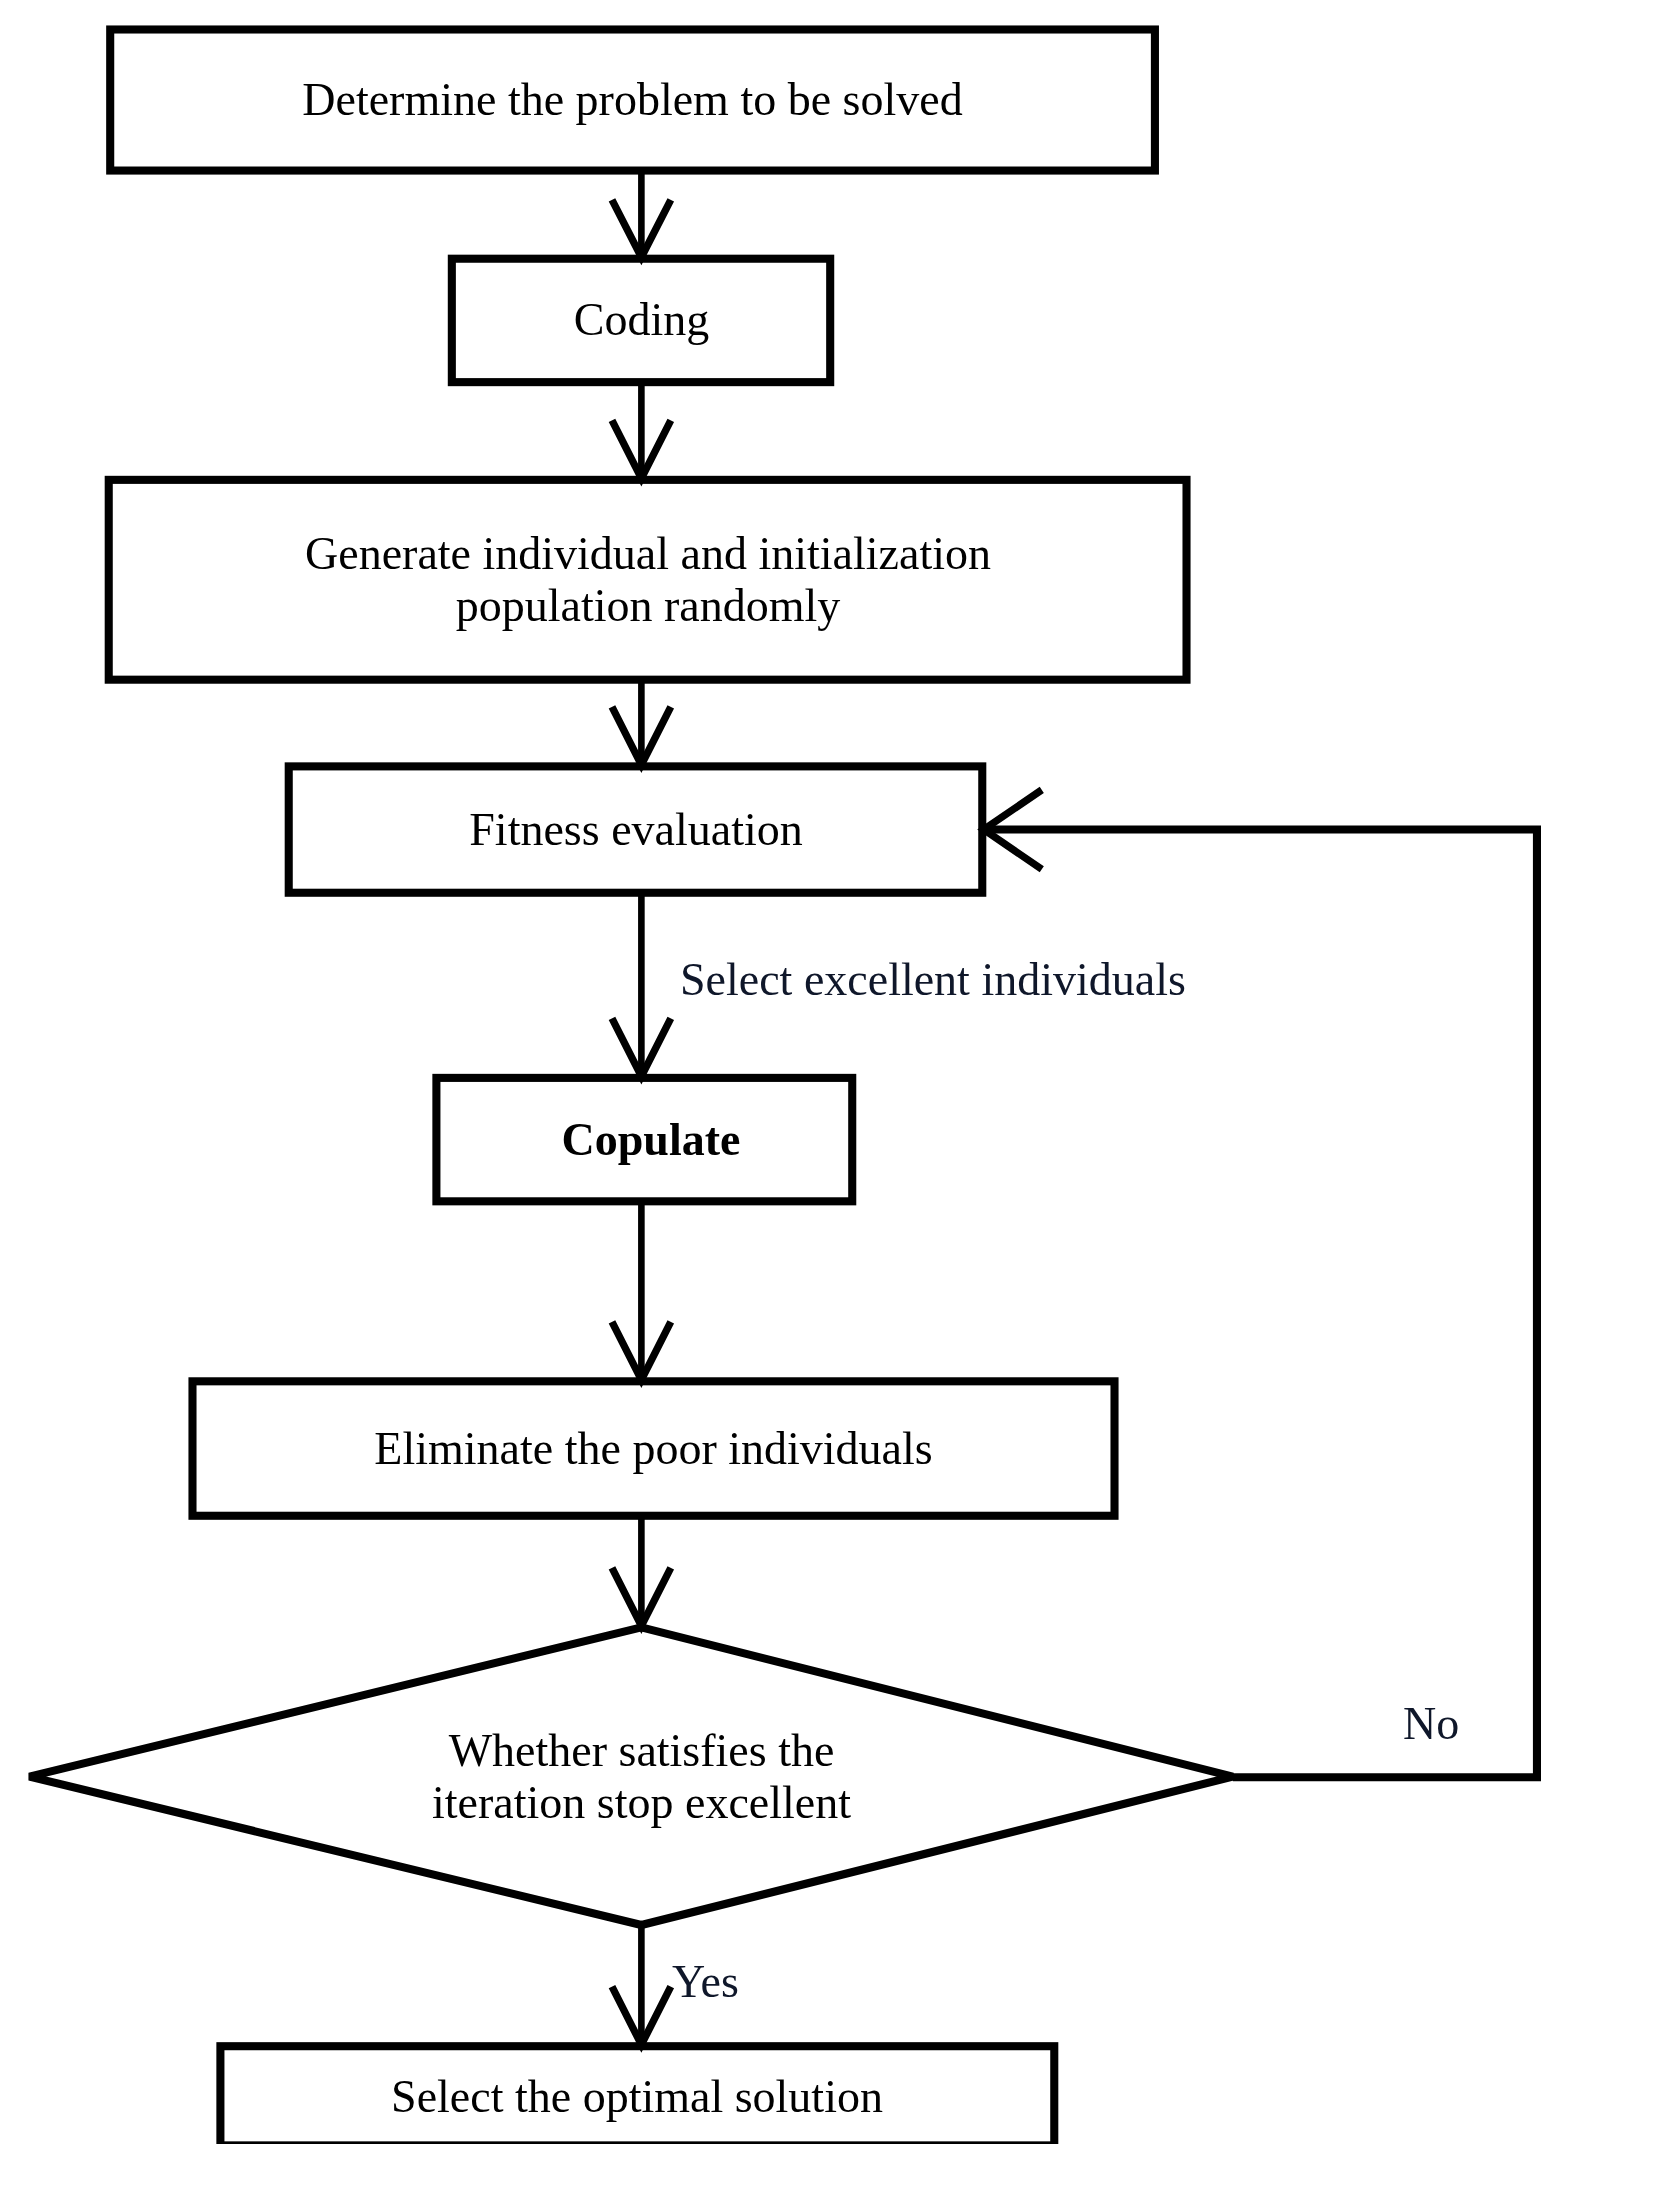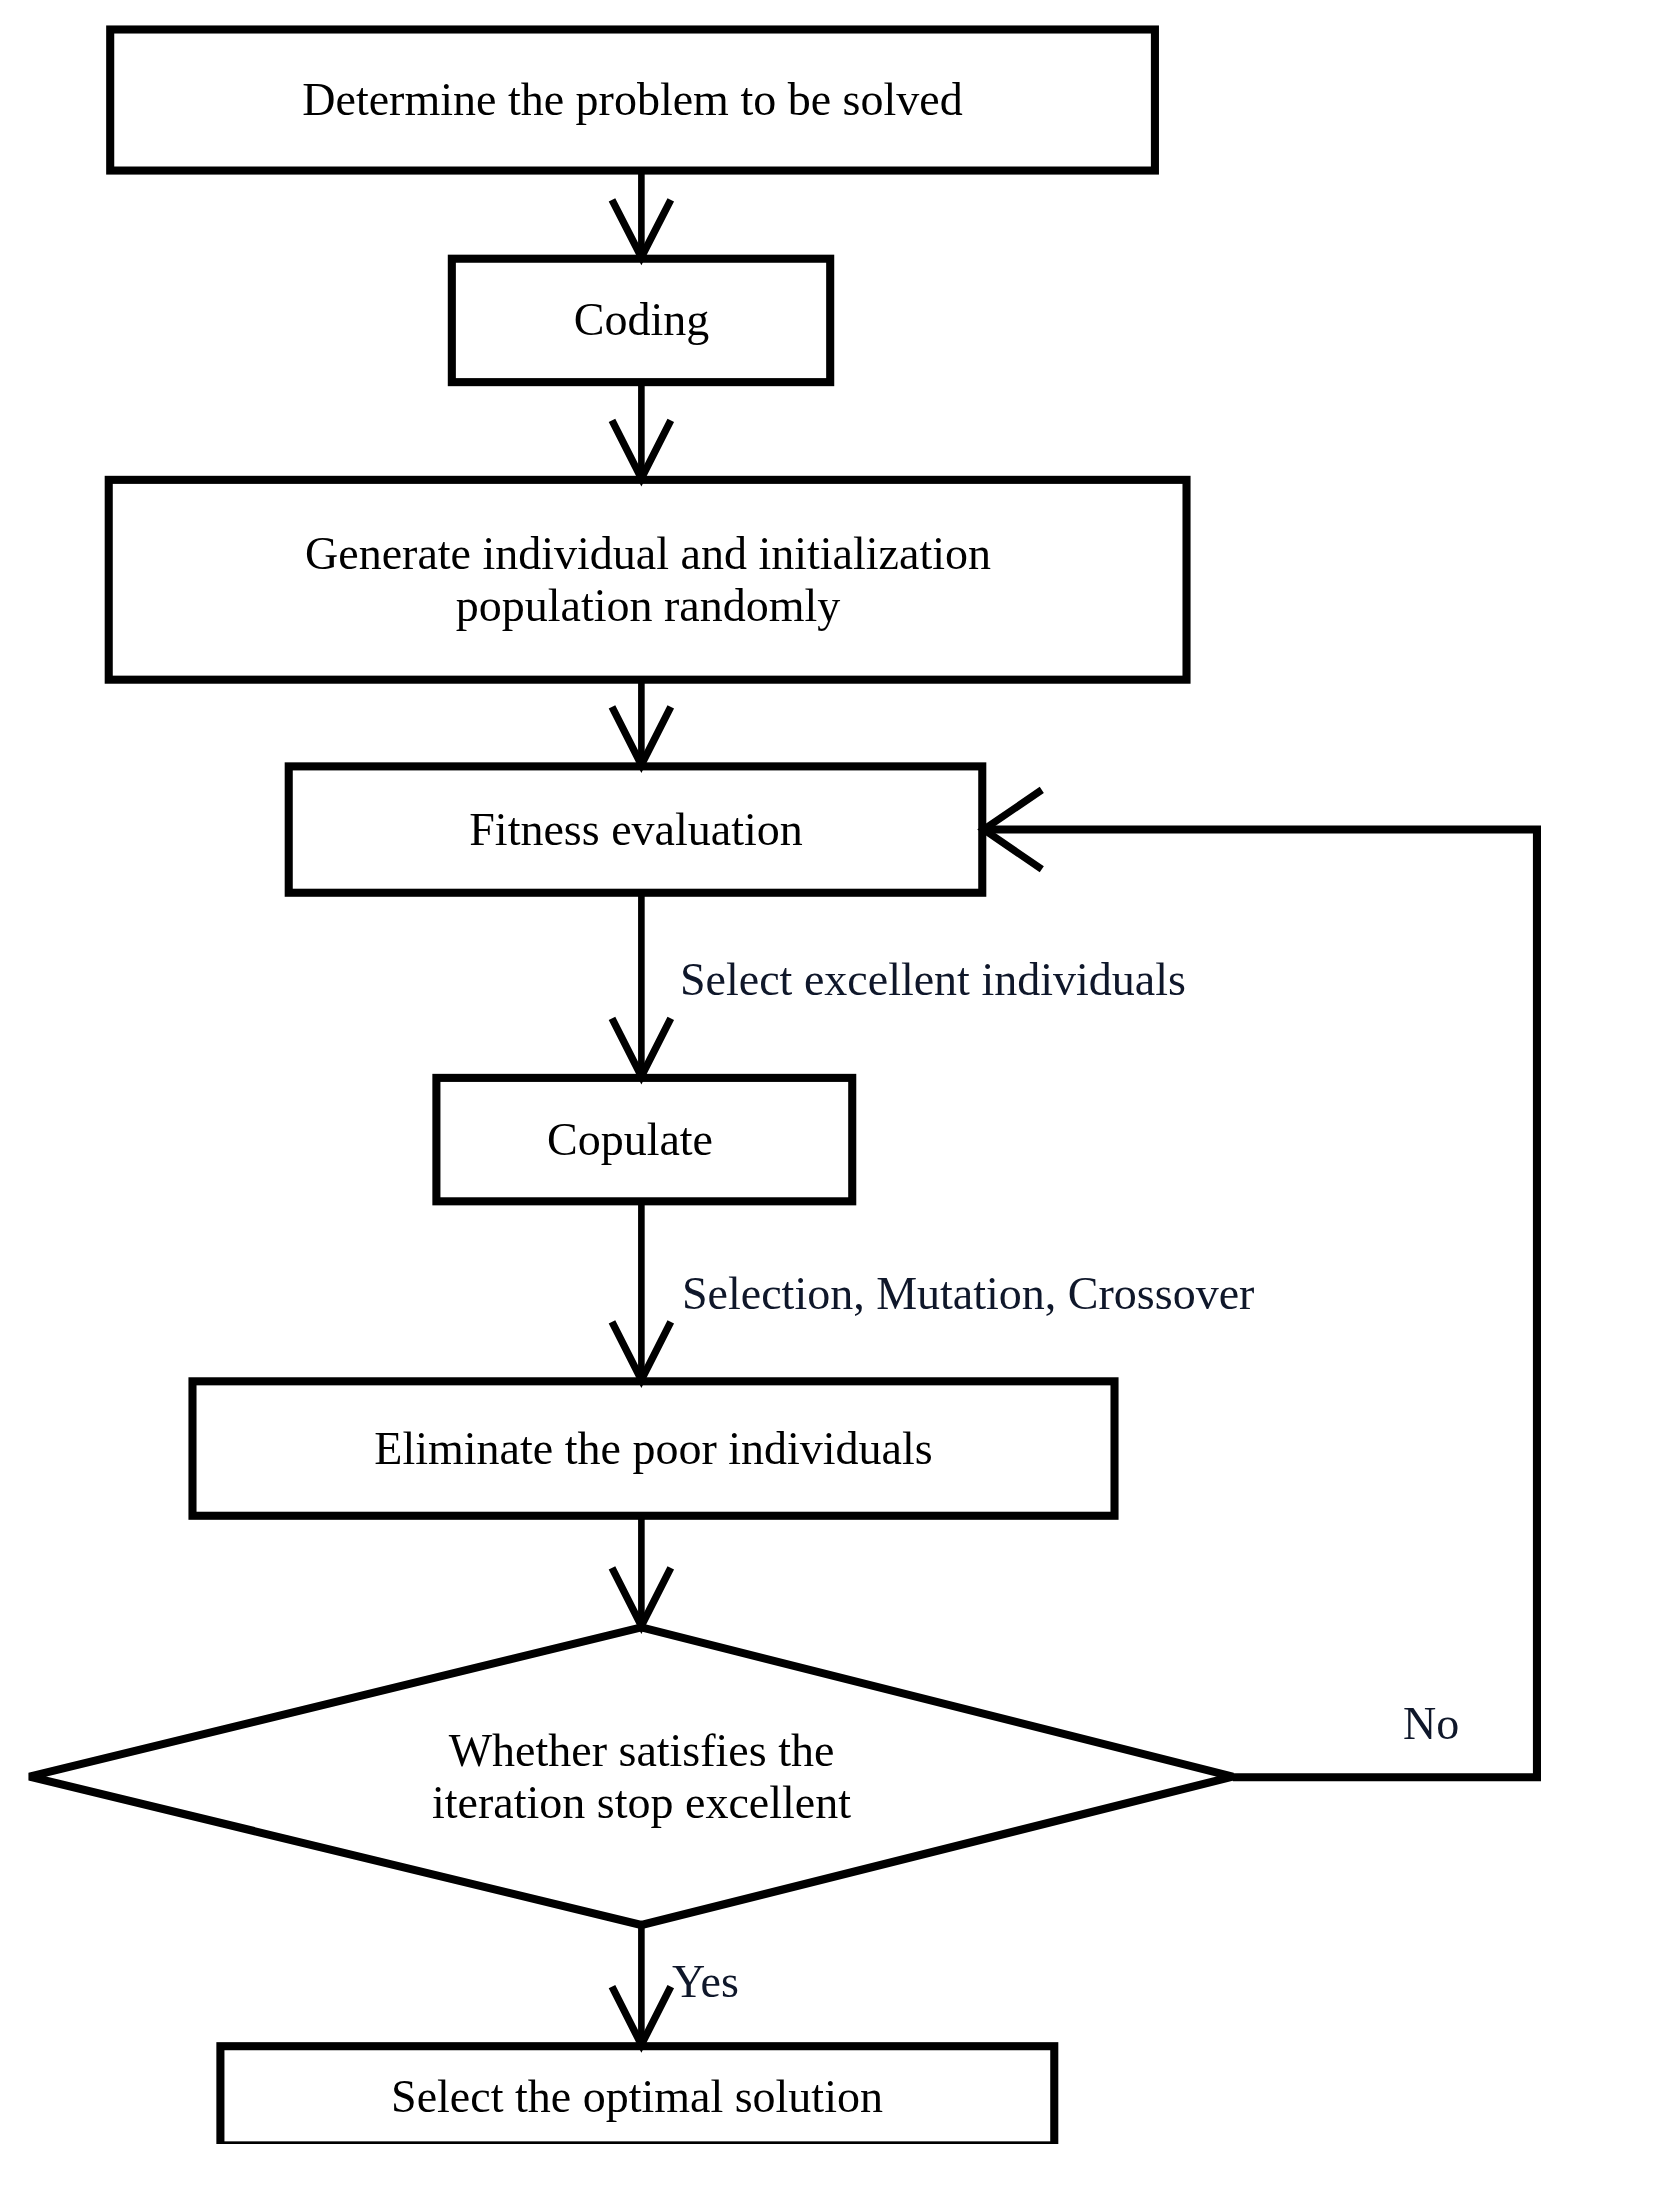--- a/index.html
+++ b/index.html
@@ -111,31 +111,30 @@
 
   <div class="node-label" style="left:119px; top:38px; width:1027px; height:123px;">Determine the problem to be solved</div>
 
   <div class="node-label" style="left:461px; top:267px; width:361px; height:106px;">Coding</div>
 
   <div class="node-label" style="left:298px; top:775px; width:676px; height:109px;">Fitness evaluation</div>
 
   <div class="node-label" style="left:118px; top:489px; width:1060px; height:182px;">Generate individual and initialization
 population randomly</div>
 
-  <div class="node-label" style="left:431px; top:1087px; width:398px; height:106px;">Copulate</div>
+  <div class="node-label" style="left:452px; top:1087px; width:398px; height:106px;font-weight:bold;">Copulate</div>
 
   <div class="node-label" style="left:201px; top:1390px; width:905px; height:117px;">Eliminate the poor individuals</div>
 
   <div class="node-label" style="left:311px; top:1690px; width:661px; height:173px;">Whether satisfies the
 iteration stop excellent</div>
 
   <div class="node-label" style="left:229px; top:2052px; width:816px; height:89px;">Select the optimal solution</div>
 
   <div class="edge-label" style="left:680px; top:955px;">Select excellent individuals</div>
 
-  <div class="edge-label" style="left:682px; top:1269px;">Selection, Mutation, Crossover</div>
 
   <div class="edge-label" style="left:1379px; top:1699px;margin-left:24px;">No</div>
 
   <div class="edge-label" style="left:672px; top:1957px;">Yes</div>
 
 </div>
 
 
 </body></html>

